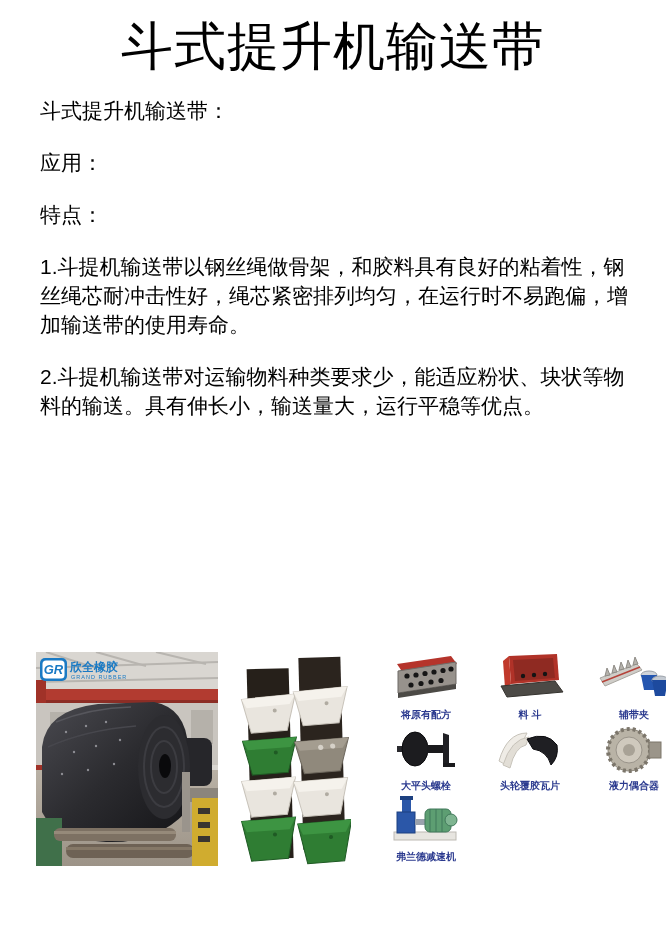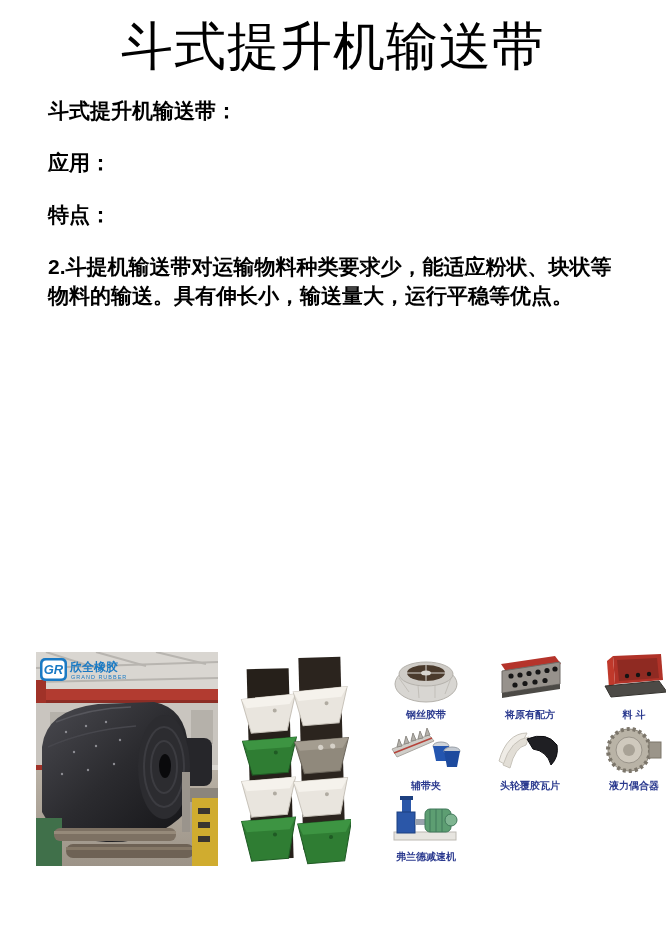--- a/index.html
+++ b/index.html
@@ -8,21 +8,21 @@
     font-family:"Liberation Sans","DejaVu Sans",sans-serif;color:#000;
   }
   .page-title{
     position:absolute;top:14px;left:0;width:666px;text-align:center;
     font-size:52px;font-weight:400;letter-spacing:1px;line-height:1.25;
   }
   .content{
     position:absolute;top:96px;left:36px;width:596px;
     font-size:21px;line-height:29px;text-align:left;
   }
-  .content p{margin:0 0 23px 12px;font-weight:bold;}
+  .content p{margin:0 0 23px 4px;}
   
   .collage{
     position:absolute;left:36px;top:652px;width:622px;height:216px;
     display:flex;align-items:flex-start;gap:15px;
   }
   .photo-factory{width:182px;height:214px;flex:none;}
   .photo-buckets{width:112px;height:214px;flex:none;margin-left:6px;}
   .product-grid{
     flex:none;margin-left:8px;width:312px;height:214px;
     display:grid;grid-template-columns:repeat(3,104px);grid-auto-rows:71px;
@@ -36,20 +36,21 @@
 </style>
 </head>
 <body>
 
 <div class="page-title">斗式提升机输送带</div>
 
 <div class="content">
   <p>斗式提升机输送带：</p>
   <p>应用：</p>
   <p>特点：</p>
+  <p>1.斗提机输送带以钢丝绳做骨架，和胶料具有良好的粘着性，钢丝绳芯耐冲击性好，绳芯紧密排列均匀，在运行时不易跑偏，增加输送带的使用寿命。</p>
   <p>2.斗提机输送带对运输物料种类要求少，能适应粉状、块状等物料的输送。具有伸长小，输送量大，运行平稳等优点。</p>
 </div>
 
 <div class="collage">
 
   <svg class="photo-factory" viewBox="0 0 182 214">
     <defs>
       <linearGradient id="rollGrad" x1="0" y1="0" x2="1" y2="1">
         <stop offset="0" stop-color="#4a4a50"></stop>
         <stop offset="0.5" stop-color="#2b2b2f"></stop>
@@ -172,31 +173,20 @@
       <g>
         <polygon points="57,172 111,169 103,210 66,212" fill="#2f7d33" stroke="#1f5a24"></polygon>
         <polygon points="57,172 111,169 105,181 62,183" fill="#3d9442"></polygon>
         <circle cx="90" cy="186" r="2" fill="#1f5a24"></circle>
       </g>
     </g>
   </svg>
 
   <div class="product-grid">
 
-    <div class="pcell">
-      <svg width="74" height="54" viewBox="0 0 74 54">
-        <ellipse cx="37" cy="32" rx="31" ry="18" fill="#d8d6d2" stroke="#b5b2ac"></ellipse>
-        <path d="M10,26 L20,40 M28,20 L30,46 M46,20 L46,46 M62,26 L56,42" stroke="#c2bfb9" fill="none"></path>
-        <ellipse cx="37" cy="22" rx="27" ry="12" fill="#cfccc7" stroke="#b5b2ac"></ellipse>
-        <ellipse cx="37" cy="21" rx="19" ry="8" fill="#4a3a2c"></ellipse>
-        <ellipse cx="37" cy="21" rx="5" ry="2.5" fill="#d8d5d0"></ellipse>
-        <path d="M18,21 L56,21 M37,13 L37,29" stroke="#d8d5d0" stroke-width="1"></path>
-      </svg>
-      <div class="plabel">钢丝胶带</div>
-    </div>
 
     <div class="pcell">
       <svg width="74" height="54" viewBox="0 0 74 54">
         <polygon points="8,12 62,4 68,12 14,21" fill="#b5342b"></polygon>
         <polygon points="9,19 67,10 67,32 9,41" fill="#97928c" stroke="#6f6b66"></polygon>
         <g fill="#161616">
           <circle cx="18" cy="24" r="2.6"></circle>
             <circle cx="27" cy="23" r="2.6"></circle>
             <circle cx="36" cy="21.5" r="2.6"></circle>
           <circle cx="45" cy="20" r="2.6"></circle>
@@ -239,20 +229,30 @@
           <polygon points="36,13 38,5 41,12"></polygon>
         </g>
         <ellipse cx="52" cy="23" rx="8" ry="4" fill="#cfd4da" stroke="#9aa0a8"></ellipse>
         <polygon points="44,23 60,23 57,38 47,38" fill="#2456b0"></polygon>
         <ellipse cx="63" cy="28" rx="8" ry="4" fill="#c4cad2" stroke="#9aa0a8"></ellipse>
         <polygon points="55,28 71,28 68,44 58,44" fill="#1d4a9e"></polygon>
       </svg>
       <div class="plabel">辅带夹</div>
     </div>
 
+    <div class="pcell">
+      <svg width="74" height="54" viewBox="0 0 74 54">
+        <rect x="8" y="23" width="10" height="6" fill="#2a2a2e"></rect>
+        <ellipse cx="26" cy="26" rx="13" ry="17" fill="#1c1c1f" stroke="#0c0c0e"></ellipse>
+        <rect x="38" y="22" width="16" height="8" fill="#1a1a1d"></rect>
+        <polygon points="54,10 60,12 60,40 54,42" fill="#202024"></polygon>
+        <rect x="54" y="40" width="12" height="4" fill="#1a1a1d"></rect>
+      </svg>
+      <div class="plabel">大平头螺栓</div>
+    </div>
 
 
     <div class="pcell">
       <svg width="74" height="54" viewBox="0 0 74 54">
         <path d="M6,38 Q14,10 34,10 L30,18 Q18,20 13,42 Z" fill="#efece6" stroke="#c6c2b9"></path>
         <path d="M10,42 Q18,16 36,14 L33,22 Q22,24 17,45 Z" fill="#e2ded6" stroke="#c6c2b9"></path>
         <path d="M34,16 Q54,8 64,22 Q66,34 58,42 Q54,28 40,26 Z" fill="#1f1f23" stroke="#0d0d10"></path>
       </svg>
       <div class="plabel">头轮覆胶瓦片</div>
     </div>

